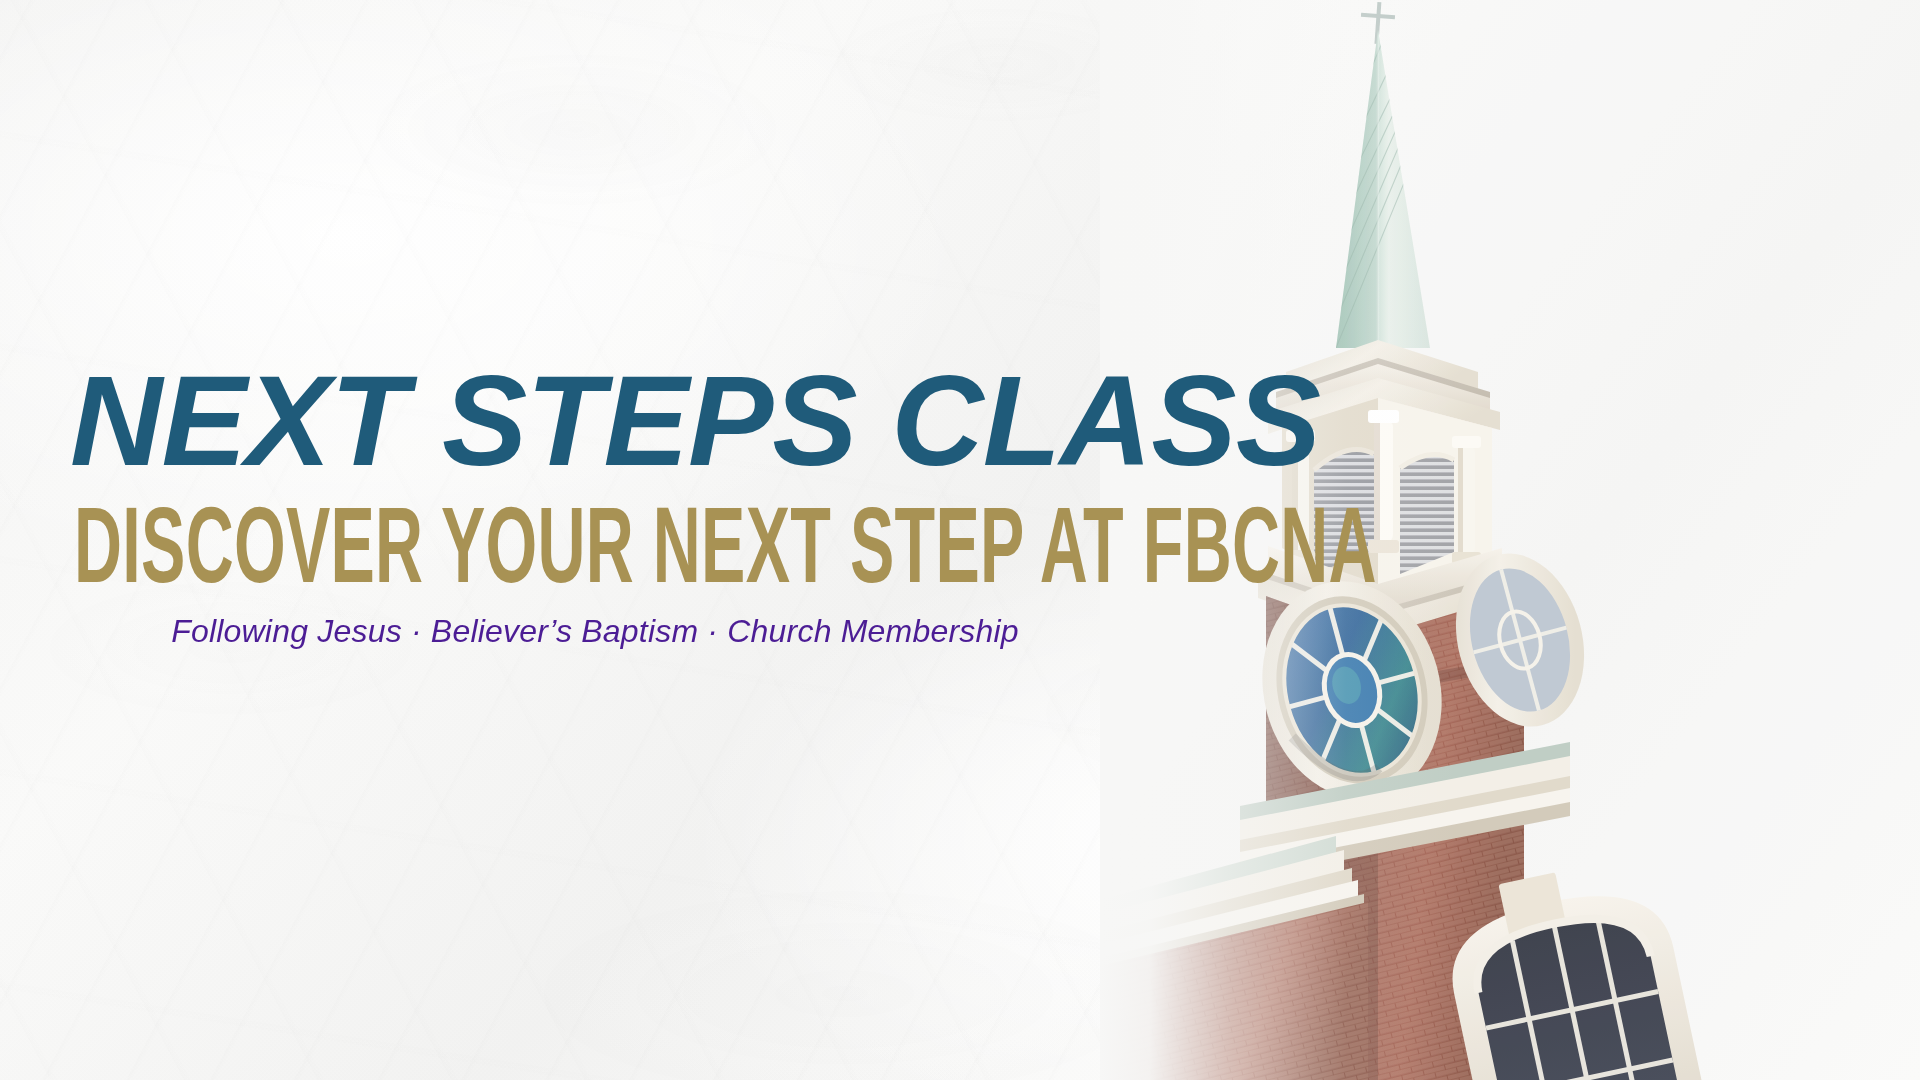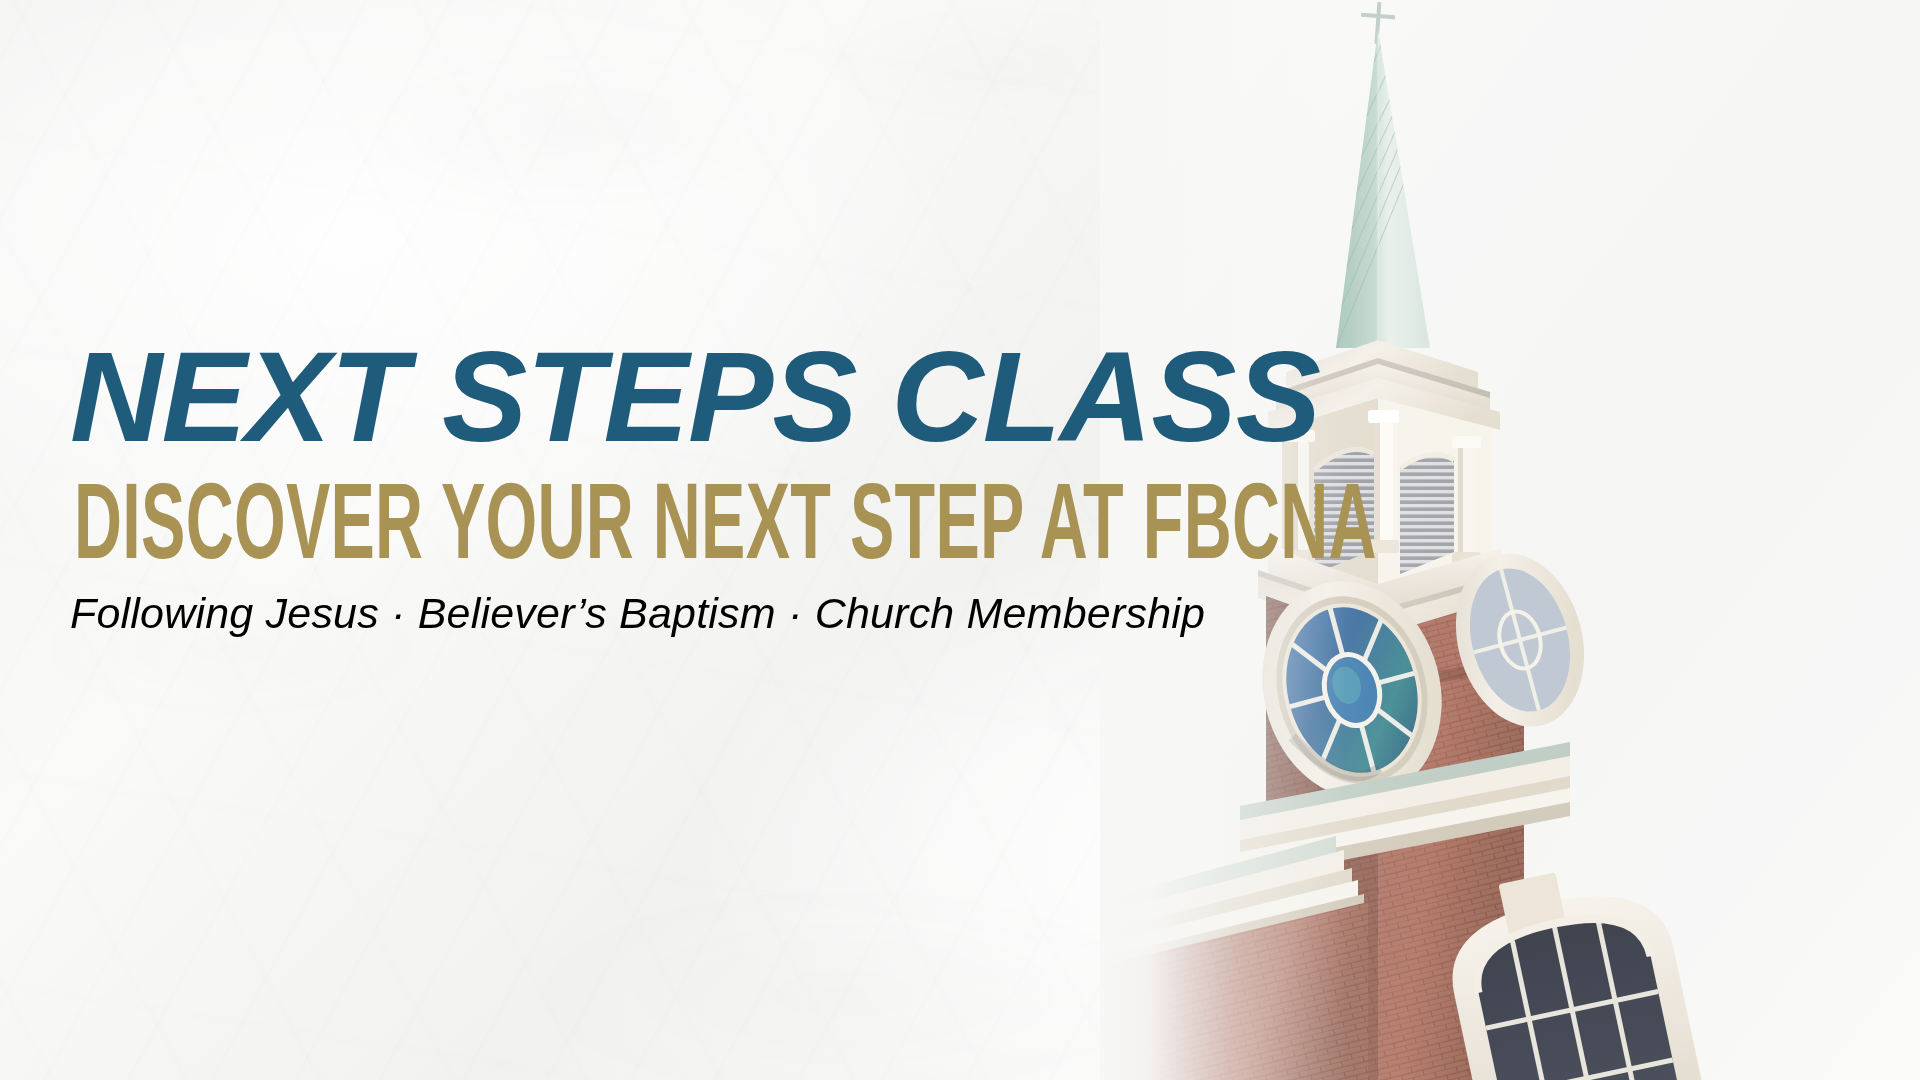--- a/index.html
+++ b/index.html
@@ -85,21 +85,21 @@
       rgba(247,247,246,.96) 6%,
       rgba(247,247,246,.55) 16%,
       rgba(247,247,246,.10) 30%,
       rgba(247,247,246,0) 44%);
   }
 
   
   .text-block {
     position: absolute;
     left: 70px;
-    top: 336px;
+    top: 360px;
     width: 1180px;
   }
   .headline {
     margin: 0;
     font-family: "Liberation Sans", sans-serif;
     font-weight: 700;
     font-style: italic;
     font-size: 128px;
     line-height: .96;
     letter-spacing: -1px;
@@ -116,24 +116,24 @@
     color: #a89254;
     white-space: nowrap;
     transform: scaleX(0.615);
     transform-origin: left center;
   }
   .tagline {
     margin: 22px 0 0 0;
     font-family: "Liberation Sans", sans-serif;
     font-weight: 400;
     font-style: italic;
-    font-size: 43px;
+    font-size: 32px;
     line-height: 1.1;
     letter-spacing: .2px;
-    color: #000000;
+    color: #4c1d95;
     text-align: center;
     width: 1050px;
     white-space: nowrap;
   }
 </style>
 </head>
 <body>
 
 <div class="canvas">
 

